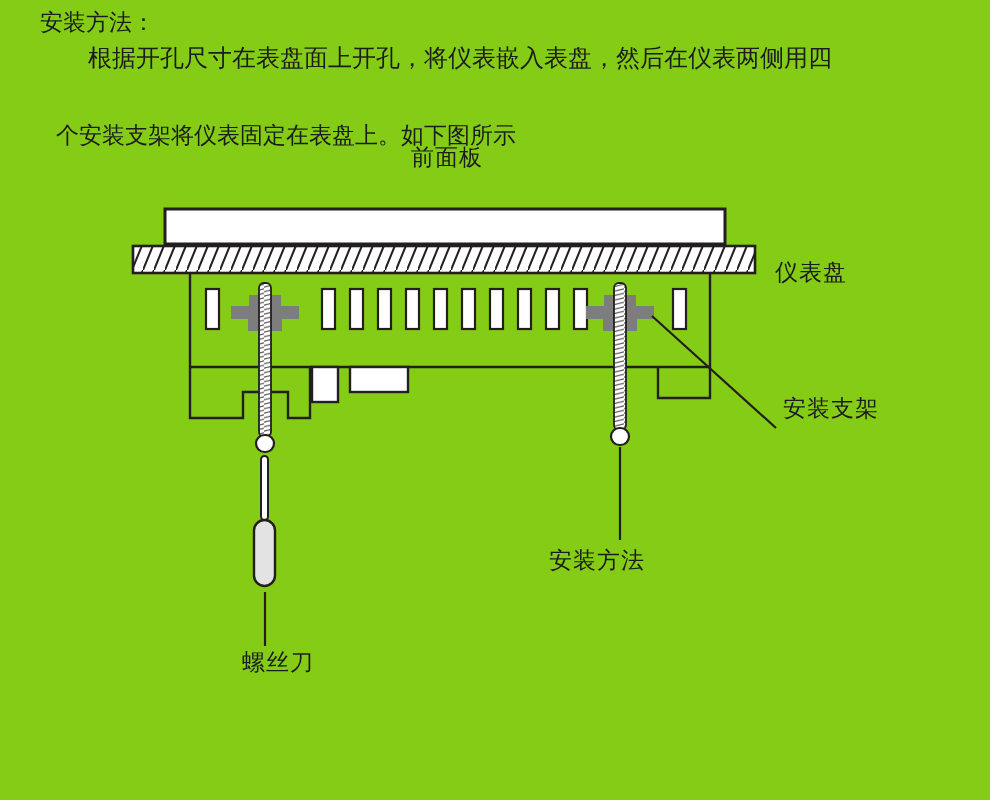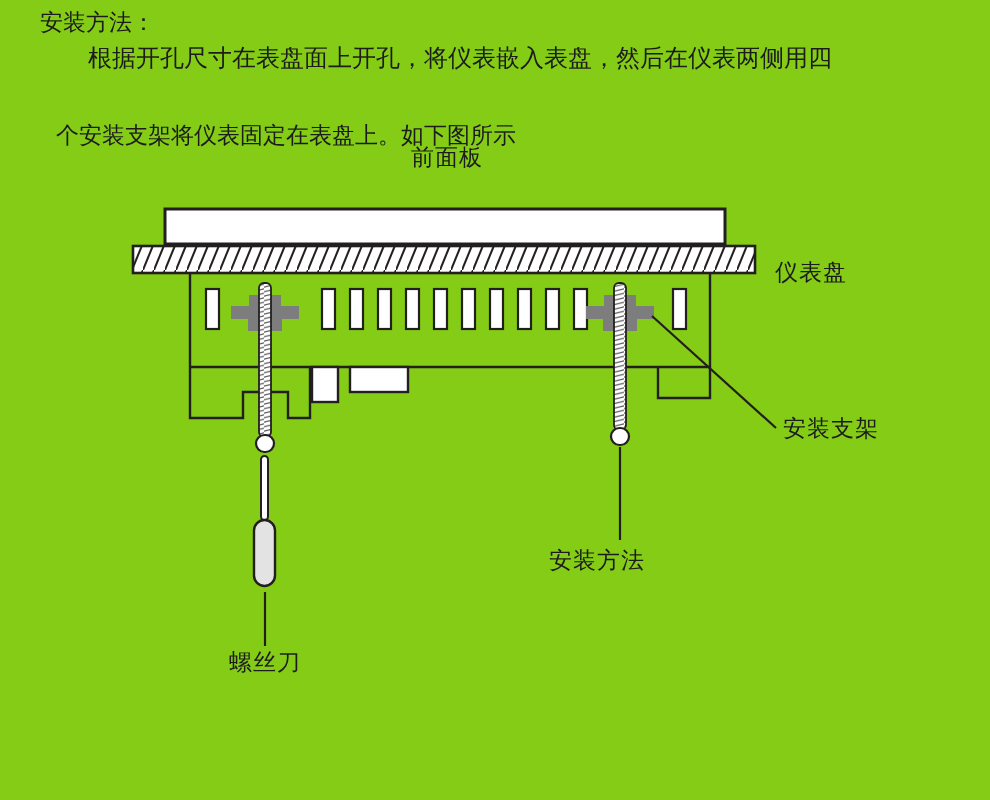--- a/index.html
+++ b/index.html
@@ -5,23 +5,23 @@
   html,body{margin:0;padding:0;background:#ffffff;}
   body{font-family:"Liberation Serif","DejaVu Serif",serif;color:#1c1c1c;}
   .stage{position:relative;width:990px;height:800px;background:#84cc16;overflow:hidden;}
   .txt{position:absolute;white-space:nowrap;line-height:1.15;}
   .heading{left:40px;top:10px;font-size:23px;}
   .para1{left:88px;top:45px;font-size:24px;}
   .para2{left:56px;top:79px;font-size:23px;margin-top:44px;}
   .lbl{font-size:23px;letter-spacing:1px;}
   .lbl-front{left:372px;top:145px;width:150px;text-align:center;}
   .lbl-panel{left:775px;top:232px;margin-top:28px;}
-  .lbl-bracket{left:783px;top:416px;}
+  .lbl-bracket{left:783px;top:396px;}
   .lbl-screw{left:549px;top:548px;}
-  .lbl-driver1{left:229px;top:650px;width:120px;}
+  .lbl-driver1{left:218px;top:650px;width:120px;text-align:center;}
   .lbl-driver2{left:213px;top:687px;width:120px;text-align:center;}
   svg.diagram{position:absolute;left:0;top:0;}
   .ln{stroke:var(--line,#231f20);}
   .fn{fill:none;}
   .fw{fill:#ffffff;}
   .fb{fill:var(--bracket,#7d7d7d);}
   .fh{fill:url(#hatch);}
   .ft{fill:url(#thread);}
   .fhd{fill:var(--handle,#e3e3e3);}
 </style>

